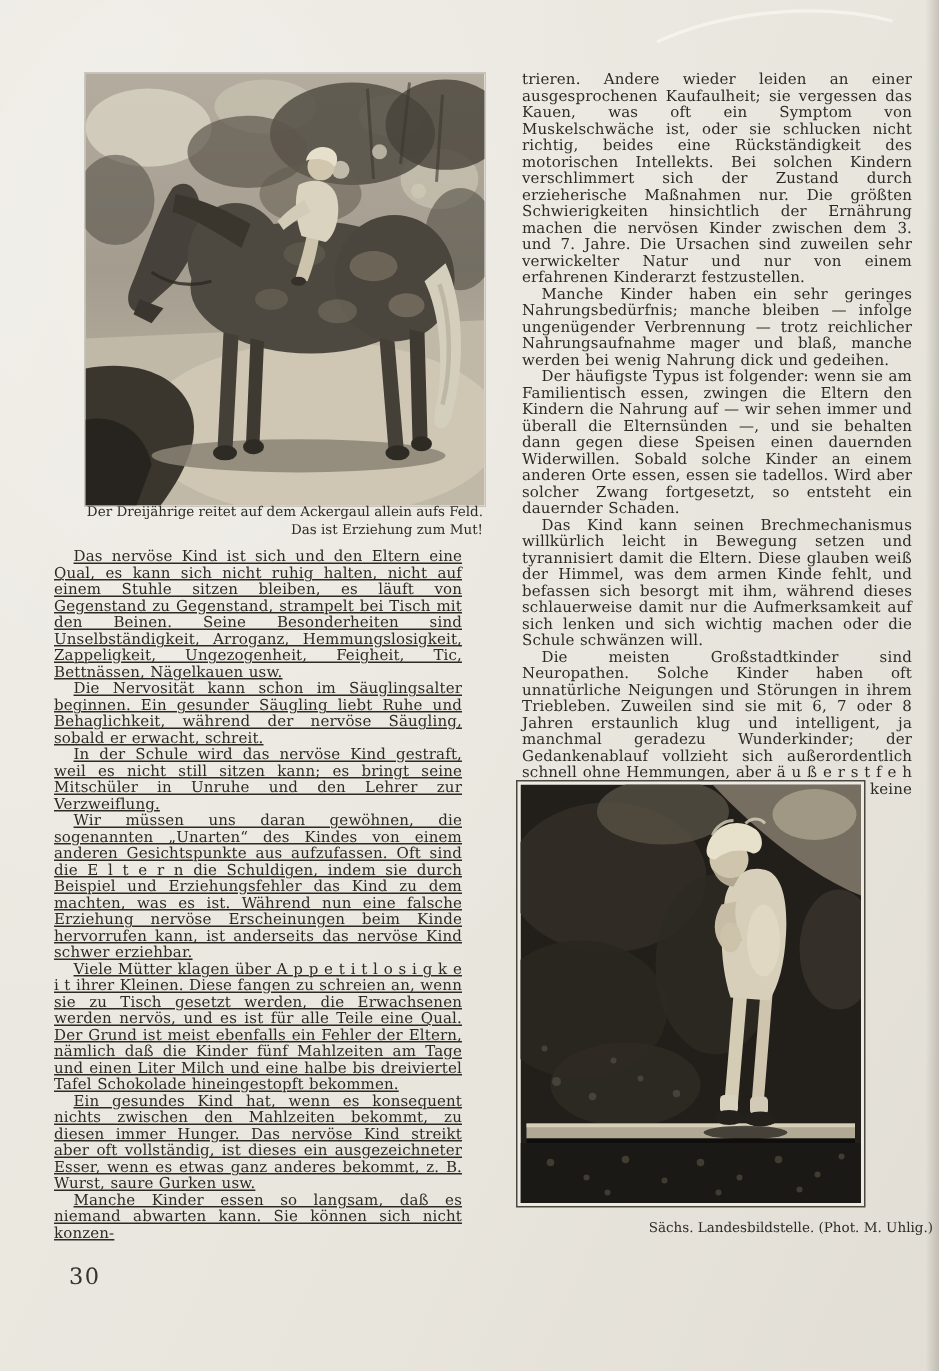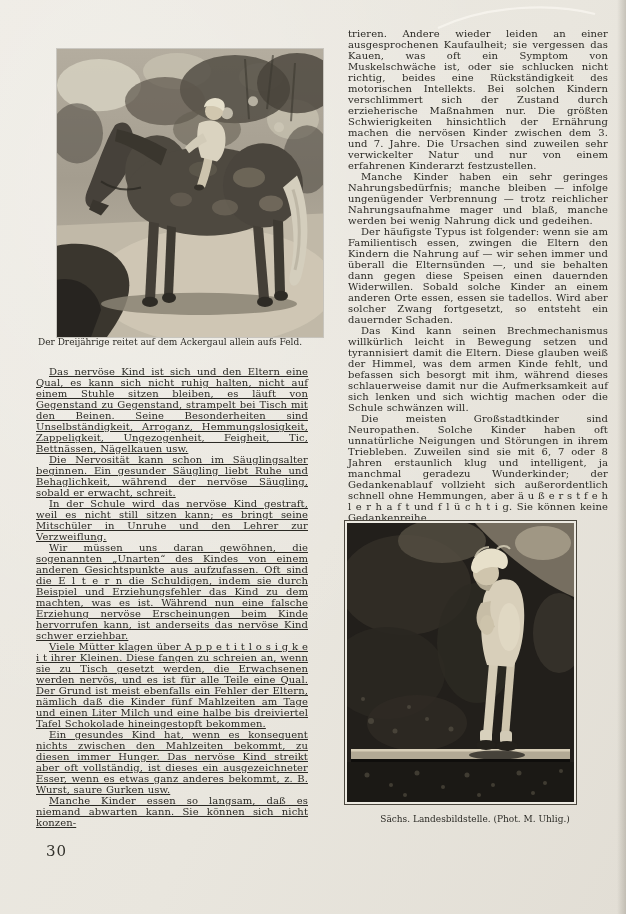--- a/index.html
+++ b/index.html
@@ -7,23 +7,23 @@
     position:relative;width:626px;height:914px;margin:0 auto;overflow:hidden;
     background:
       radial-gradient(ellipse at 18% 20%, rgba(255,255,255,.25), rgba(255,255,255,0) 55%),
       linear-gradient(115deg,#edeae3 0%,#e9e6de 55%,#e2ded5 100%);
     font-family:"DejaVu Serif", serif;color:#2b2a25;
   }
   .page::after{content:"";position:absolute;right:0;top:0;width:9px;height:100%;
     background:linear-gradient(to right, rgba(110,104,92,0), rgba(110,104,92,.28));pointer-events:none;}
   .textblock p{margin:0;text-align:justify;text-indent:13px;font-size:10px;line-height:11px;letter-spacing:.1px;word-spacing:.3px;}
   .text-left{position:absolute;left:36px;top:366px;width:272px;text-decoration:underline;}
-  .text-right{position:absolute;left:348px;top:28px;width:260px;}
+  .text-right{position:absolute;left:348px;top:48px;width:260px;}
   .text-right p:first-child{text-indent:0;}
-  .caption{position:absolute;font-size:9px;line-height:11.5px;text-align:center;color:#2c2b26;}
+  .caption{position:absolute;font-size:9px;line-height:11.5px;text-align:right;color:#2c2b26;}
   .caption-top{left:18px;top:337px;width:304px;}
   .caption-bottom{left:328px;top:814px;width:294px;}
   .photo-top{position:absolute;left:57px;top:49px;width:266px;height:288px;
     box-shadow:0 0 0 1px rgba(70,65,55,.22);}
   .photo-top svg{display:block;width:100%;height:100%;}
   .photo-bottom{position:absolute;left:344px;top:520px;width:227px;border:1px solid #4b473e;padding:2px;background:#edeae2;}
   .photo-bottom svg{display:block;width:227px;height:279px;}
   .pagenum{position:absolute;left:46px;top:842px;font-size:15px;letter-spacing:1px;color:#33322c;}
   .scratch{position:absolute;left:430px;top:0;width:175px;height:32px;pointer-events:none;}
 </style>
@@ -101,20 +101,21 @@
       <ellipse cx="142" cy="138" rx="5" ry="3" fill="#35312a"></ellipse>
       <path d="M142,74 C154,68 166,72 168,84 C170,96 166,108 160,112 L144,108 C140,96 139,84 142,74 Z" fill="#dad3c0"></path>
       <path d="M146,84 C138,88 132,94 128,98 L132,104 C138,99 146,94 150,92 Z" fill="#d2cbb8"></path>
       <circle cx="157" cy="62" r="9" fill="#d1c7af"></circle>
       <path d="M147,58 C148,50 158,46 165,51 C169,54 168,60 166,62 C162,56 152,56 147,58 Z" fill="#e5dfcb"></path>
     </svg>
   </figure>
 
   <div class="caption caption-top">
     <div>Der Dreijährige reitet auf dem Ackergaul allein aufs Feld.</div>
+    <div>Das ist Erziehung zum Mut!</div>
   </div>
 
   <div class="textblock text-left">
       <p>Das nervöse Kind ist sich und den Eltern eine Qual, es kann sich nicht ruhig halten, nicht auf einem Stuhle sitzen bleiben, es läuft von Gegenstand zu Gegenstand, strampelt bei Tisch mit den Beinen. Seine Besonderheiten sind Unselbständigkeit, Arroganz, Hemmungslosigkeit, Zappeligkeit, Ungezogenheit, Feigheit, Tic, Bettnässen, Nägelkauen usw.</p>
       <p>Die Nervosität kann schon im Säuglingsalter beginnen. Ein gesunder Säugling liebt Ruhe und Behaglichkeit, während der nervöse Säugling, sobald er erwacht, schreit.</p>
       <p>In der Schule wird das nervöse Kind gestraft, weil es nicht still sitzen kann; es bringt seine Mitschüler in Unruhe und den Lehrer zur Verzweiflung.</p>
       <p>Wir müssen uns daran gewöhnen, die sogenannten „Unarten“ des Kindes von einem anderen Gesichtspunkte aus aufzufassen. Oft sind die E l t e r n die Schuldigen, indem sie durch Beispiel und Erziehungsfehler das Kind zu dem machten, was es ist. Während nun eine falsche Erziehung nervöse Erscheinungen beim Kinde hervorrufen kann, ist anderseits das nervöse Kind schwer erziehbar.</p>
       <p>Viele Mütter klagen über A p p e t i t l o s i g k e i t ihrer Kleinen. Diese fangen zu schreien an, wenn sie zu Tisch gesetzt werden, die Erwachsenen werden nervös, und es ist für alle Teile eine Qual. Der Grund ist meist ebenfalls ein Fehler der Eltern, nämlich daß die Kinder fünf Mahlzeiten am Tage und einen Liter Milch und eine halbe bis dreiviertel Tafel Schokolade hineingestopft bekommen.</p>
       <p>Ein gesundes Kind hat, wenn es konsequent nichts zwischen den Mahlzeiten bekommt, zu diesen immer Hunger. Das nervöse Kind streikt aber oft vollständig, ist dieses ein ausgezeichneter Esser, wenn es etwas ganz anderes bekommt, z. B. Wurst, saure Gurken usw.</p>
       <p>Manche Kinder essen so langsam, daß es niemand abwarten kann. Sie können sich nicht konzen-</p>

